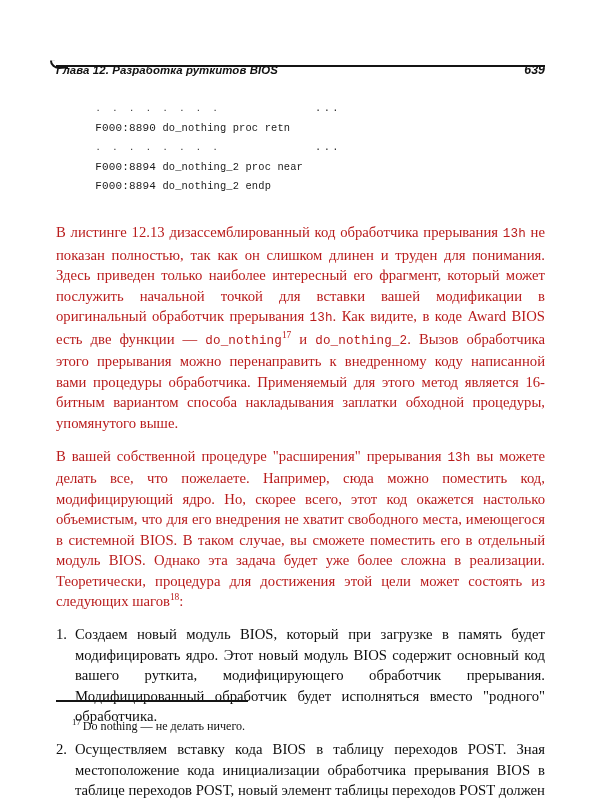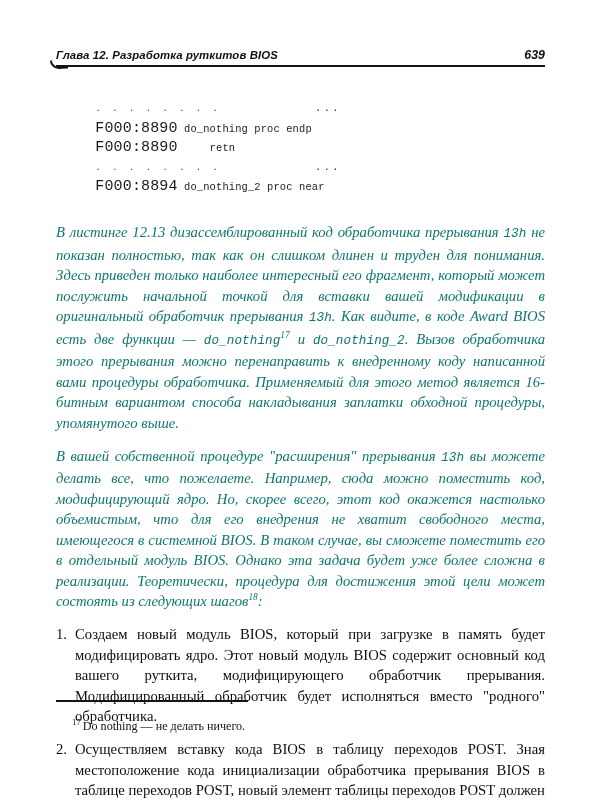--- a/index.html
+++ b/index.html
@@ -42,20 +42,21 @@
     letter-spacing: 0.1px;
     color: #111;
     white-space: nowrap;
   }
   .running-head .folio {
     font-family: "Liberation Sans", sans-serif;
     font-style: italic;
     font-weight: bold;
     font-size: 12.4px;
     color: #111;
+    margin-top: 15px;
   }
   .head-rule {
     position: absolute;
     left: 56px;
     top: 65px;
     width: 489px;
     height: 2px;
     background: #141414;
   }
   .head-rule-curl {
@@ -86,21 +87,21 @@
     position: relative;
     white-space: pre;
     height: 19.4px;
   }
   .listing .dots {
     letter-spacing: 2.6px;
     font-size: 9.6px;
     color: #3a3a3a;
   }
   .listing .addr {
-    font-size: 15px;
+    font-size: 11px;
     font-family: Liberation Mono, monospace;
   }
   .listing .tail {
     position: absolute;
     left: 258px;
     top: 0;
     letter-spacing: 2.4px;
     color: #2a2a2a;
   }
 
@@ -110,22 +111,21 @@
     left: 56px;
     width: 489px;
   }
   p.para {
     margin: 0 0 12.5px 0;
     font-size: 14.7px;
     line-height: 20.5px;
     text-align: justify;
     text-justify: inter-word;
     hyphens: manual;
-    color: #0f766e;
-    font-style: italic;
+    color: #b91c1c;
   }
   p.para:last-child { margin-bottom: 0; }
 
   code.mono {
     font-family: "Liberation Mono", monospace;
     font-size: 12.6px;
     letter-spacing: 0.1px;
   }
   sup.fn {
     font-size: 9.4px;
@@ -198,32 +198,32 @@
     <span class="folio">639</span>
   </div>
   <div class="head-rule"></div>
   <div class="head-rule-curl"></div>
 
   <div class="listing">
     <div class="cl">
       <span class="dots">. . . . . . . .</span>
     </div>
     <div class="cl">
-      <span class="addr">F000:8890</span><span> do_nothing proc endp</span>
+      <span class="addr">F000:8890</span><span> do_nothing proc retn</span>
       <span class="tail">...</span>
-    </div>
-    <div class="cl">
-      <span class="addr">F000:8890</span><span>     retn</span>
     </div>
     <div class="cl">
       <span class="dots">. . . . . . . .</span>
     </div>
     <div class="cl">
       <span class="addr">F000:8894</span><span> do_nothing_2 proc near</span>
       <span class="tail">...</span>
+    </div>
+    <div class="cl">
+      <span class="addr">F000:8894</span><span> do_nothing_2 endp</span>
     </div>
   </div>
 
   <div class="body-block" style="top:222px;">
 
     <p class="para"><span>В листинге 12.13 дизассемблированный код обработчика прерывания </span><code class="mono">13h</code><span> не показан полностью, так как он слишком длинен и труден для понимания. Здесь приведен только наиболее интересный его фрагмент, который может послужить начальной точкой для вставки вашей модификации в оригинальный обработчик прерывания </span><code class="mono">13h</code><span>. Как видите, в коде Award BIOS есть две функции — </span><code class="mono">do_nothing</code><sup class="fn">17</sup><span> и </span><code class="mono">do_nothing_2</code><span>. Вызов обработчика этого прерывания можно перенаправить к внедренному коду написанной вами процедуры обработчика. Применяемый для этого метод является 16-битным вариантом способа накладывания заплатки обходной процедуры, упомянутого выше.</span></p>
 
     <p class="para"><span>В вашей собственной процедуре "расширения" прерывания </span><code class="mono">13h</code><span> вы можете делать все, что пожелаете. Например, сюда можно поместить код, модифицирующий ядро. Но, скорее всего, этот код окажется настолько объемистым, что для его внедрения не хватит свободного места, имеющегося в системной BIOS. В таком случае, вы сможете поместить его в отдельный модуль BIOS. Однако эта задача будет уже более сложна в реализации. Теоретически, процедура для достижения этой цели может состоять из следующих шагов</span><sup class="fn">18</sup><span>:</span></p>
 
     <ol class="steps">

